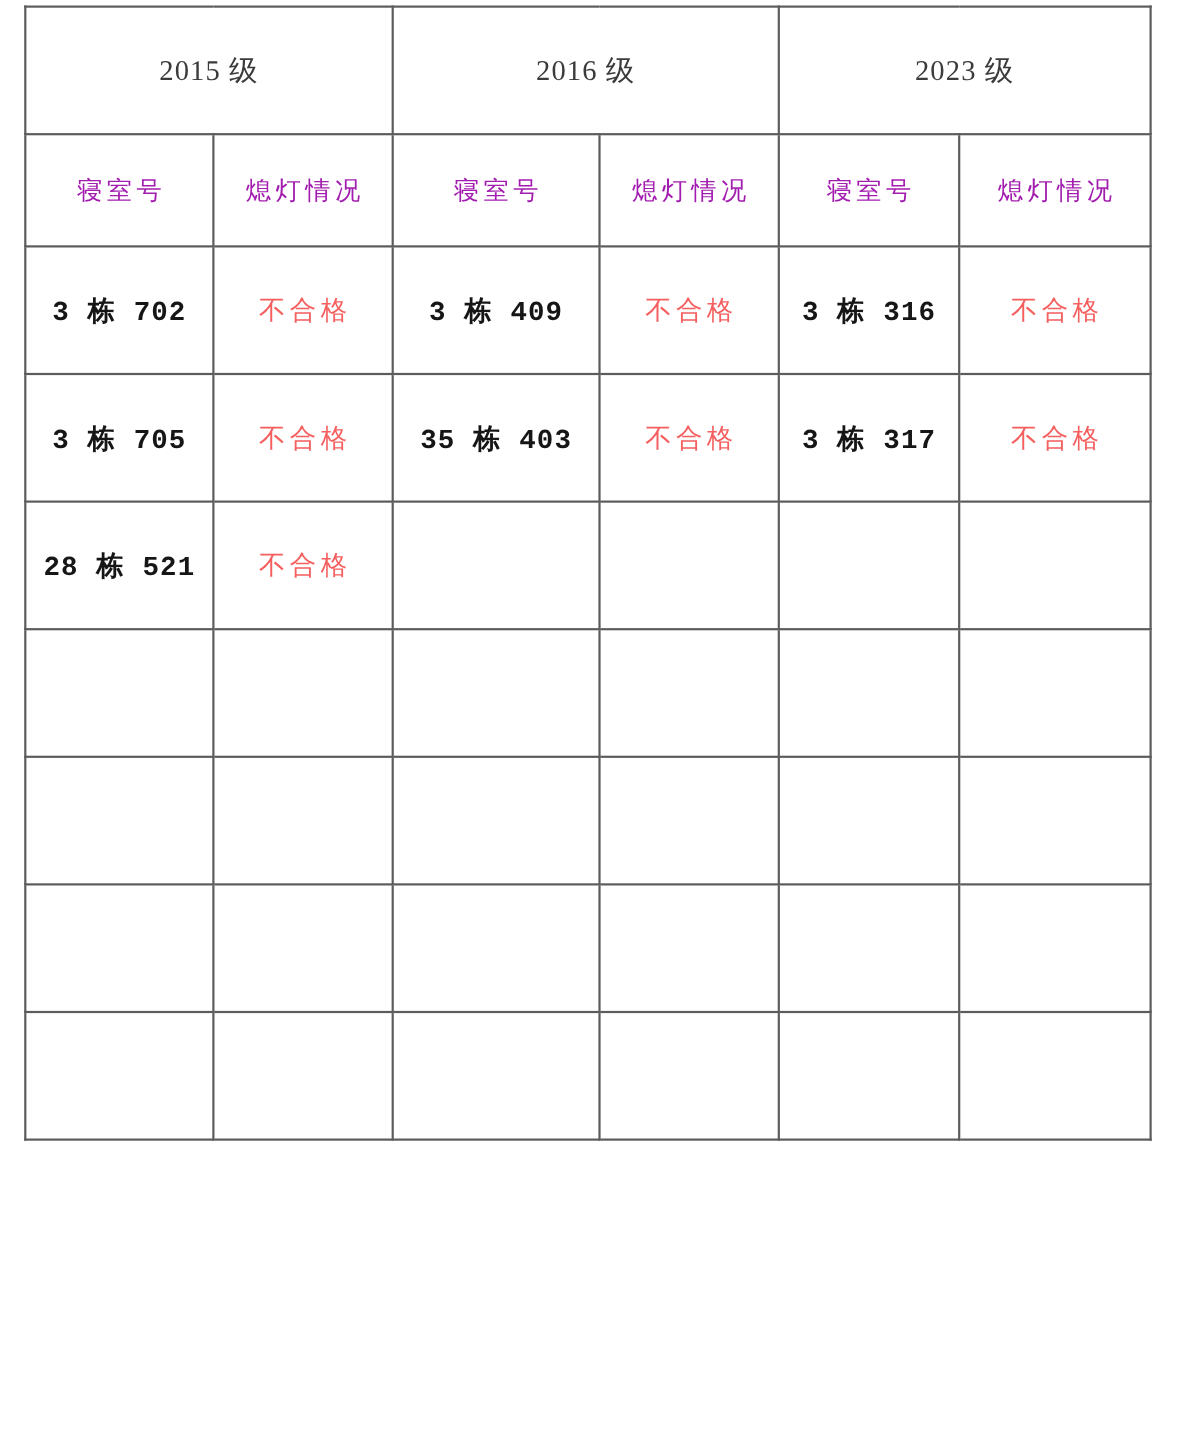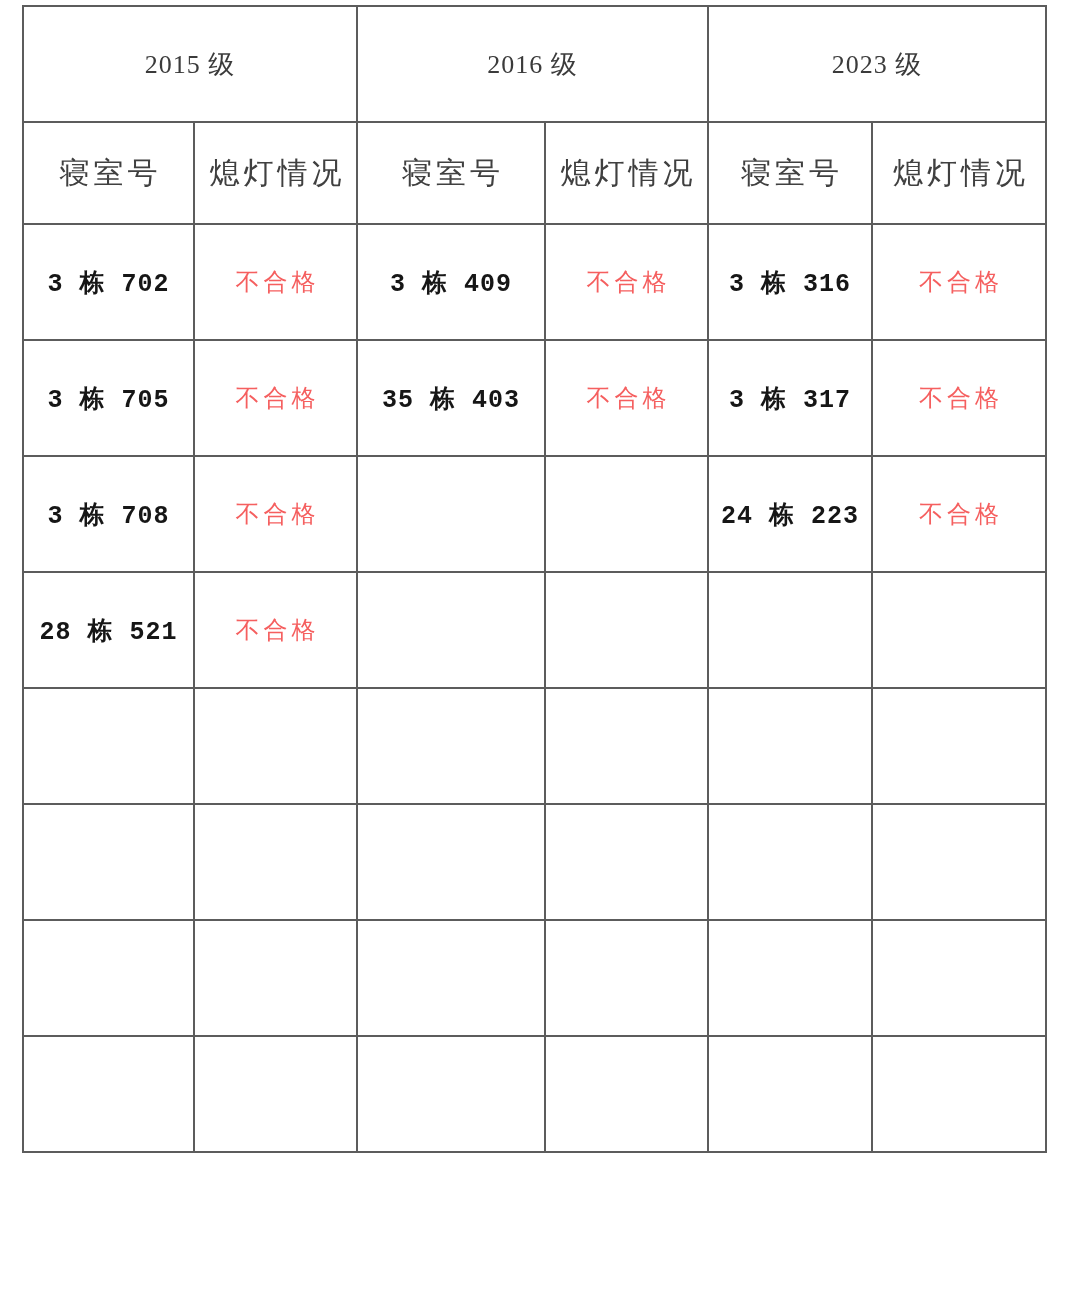--- a/index.html
+++ b/index.html
@@ -31,22 +31,22 @@
     white-space: nowrap;
   }
   tr.grade-row td {
     height: 114px;
     font-size: 26px;
     color: #3b3b3b;
     letter-spacing: 1px;
   }
   tr.header-row td {
     height: 100px;
-    font-size: 30px;
-    color: #404040;
+    font-size: 23px;
+    color: #a21caf;
     letter-spacing: 4px;
     text-indent: 4px;
   }
   tr.data-row td {
     height: 114px;
   }
   tr.data-row td.room {
     font-size: 25px;
     font-weight: 700;
     color: #161616;
@@ -102,28 +102,20 @@
 
     <tr class="data-row">
       <td class="room">3 栋 705</td>
       <td class="status">不合格</td>
       <td class="room">35 栋 403</td>
       <td class="status">不合格</td>
       <td class="room">3 栋 317</td>
       <td class="status">不合格</td>
     </tr>
 
-    <tr class="data-row">
-      <td class="room">3 栋 708</td>
-      <td class="status">不合格</td>
-      <td class="room"></td>
-      <td class="status"></td>
-      <td class="room">24 栋 223</td>
-      <td class="status">不合格</td>
-    </tr>
 
 
     <tr class="data-row">
       <td class="room">28 栋 521</td>
       <td class="status">不合格</td>
       <td class="room"></td>
       <td class="status"></td>
       <td class="room"></td>
       <td class="status"></td>
     </tr>

